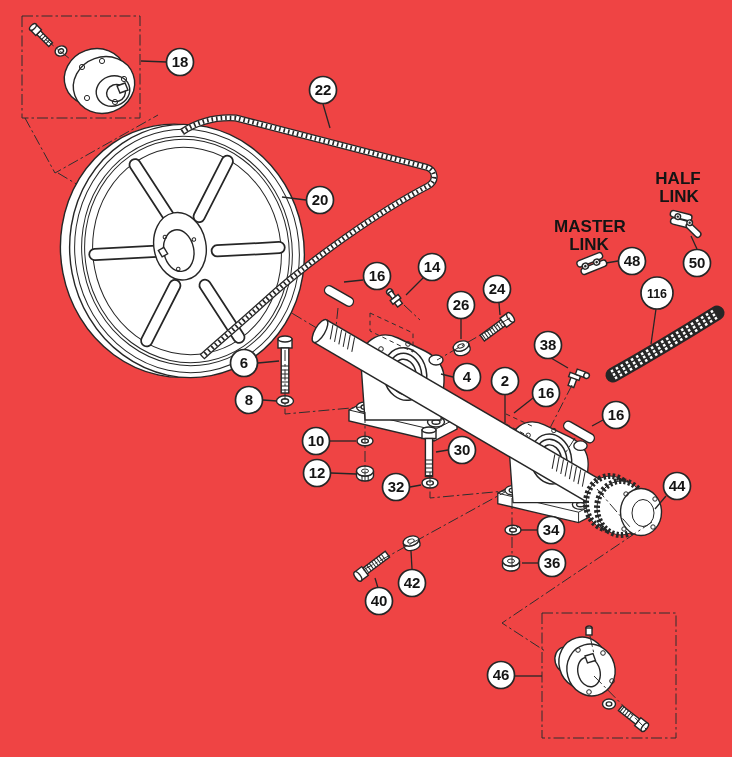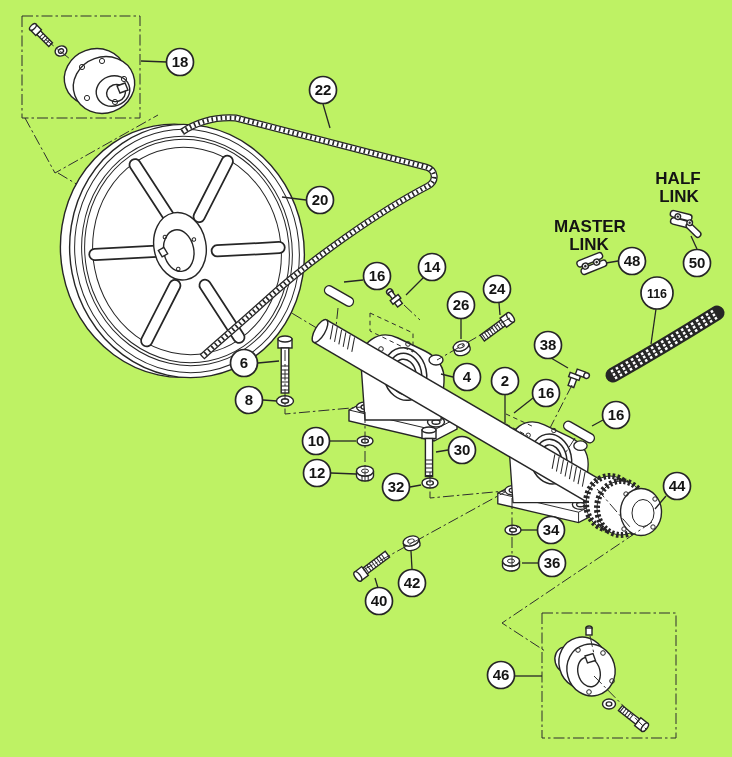--- a/index.html
+++ b/index.html
@@ -1,16 +1,16 @@
 <!DOCTYPE html>
 <html><head>
 <meta charset="utf-8">
 <style>
   html,body{margin:0;padding:0;background:#ffffff;}
-  .wrap{width:732px;height:757px;position:relative;background:#bef264;overflow:hidden;text-align:center;}
+  .wrap{width:732px;height:757px;position:relative;background:#ef4444;overflow:hidden;text-align:center;}
   svg{display:block;}
   .sf{fill:#ffffff;stroke:#262626;stroke-width:1.4;}
   .s{fill:none;stroke:#262626;stroke-width:1.5;}
   .thin{fill:none;stroke:#262626;stroke-width:1;}
   .hatch{stroke:#262626;stroke-width:1;}
   .cl{fill:none;stroke:#2e2e2e;stroke-width:1;stroke-dasharray:11 3 2.5 3;}
   .dsh{fill:none;stroke:#2e2e2e;stroke-width:1;stroke-dasharray:4.5 3.5;}
   .ld{fill:none;stroke:#262626;stroke-width:1.3;}
   .callout-circle{fill:#ffffff;stroke:#262626;stroke-width:1.7;}
   .callout-text{font:600 15px "Liberation Sans",sans-serif;fill:#141414;text-anchor:middle;}

